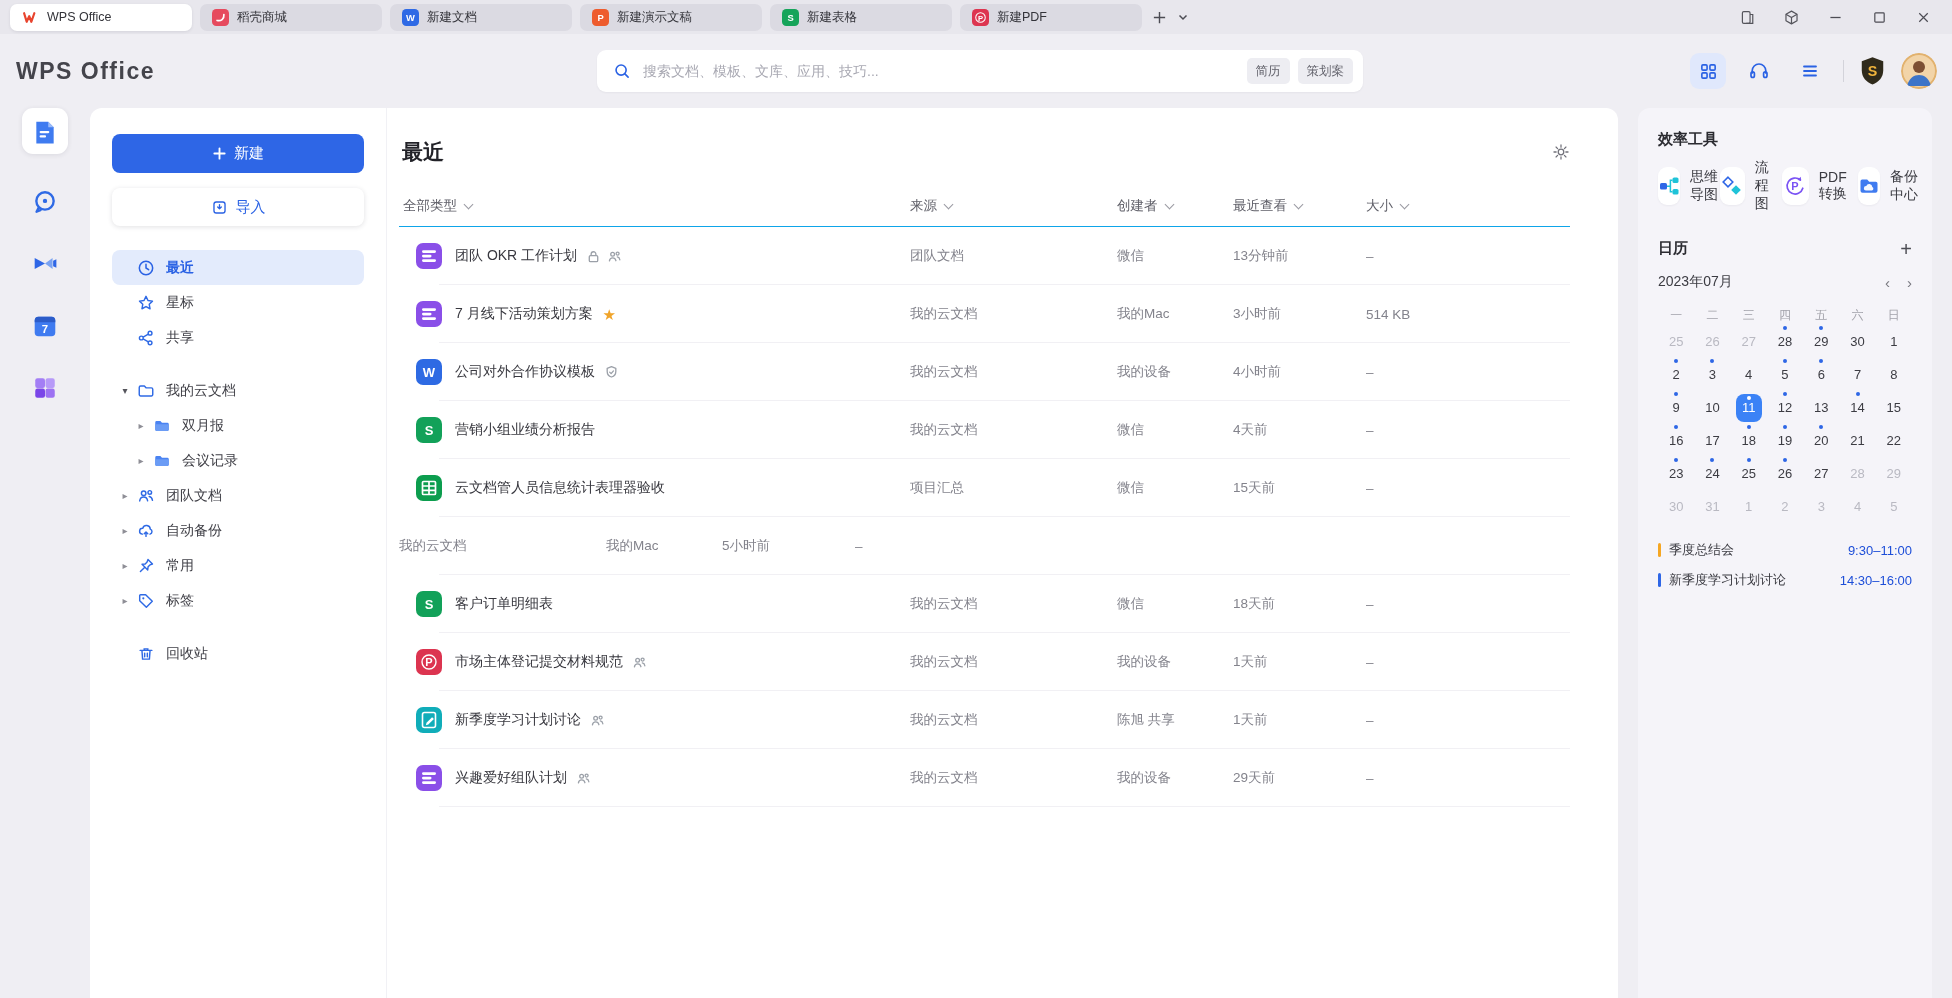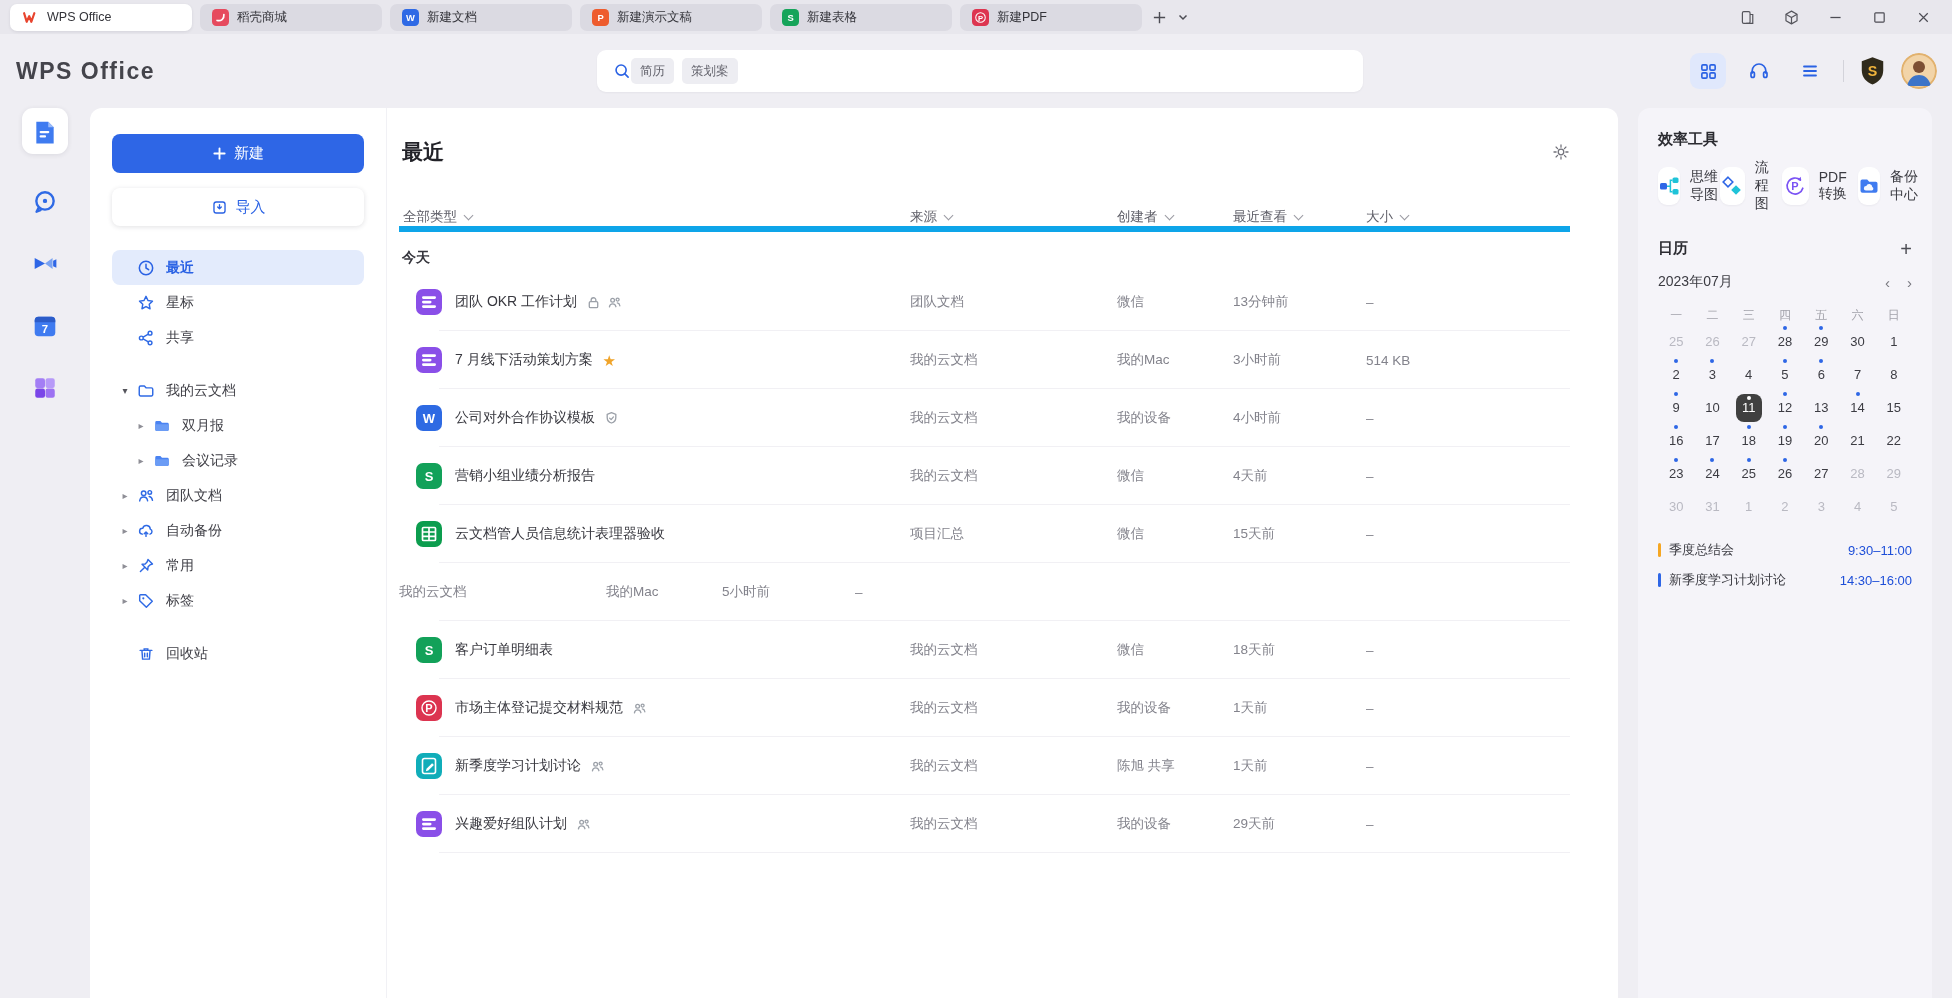--- a/index.html
+++ b/index.html
@@ -55,21 +55,21 @@
   .nav-item.child .tri{left:23px}
   .nav-item.down .tri-down{display:block;color:#55555c}
   .nav-item.right .tri-right{display:block}
   .nicon{width:18px;height:18px;margin-right:11px;flex:0 0 auto}
   .nicon svg{width:18px;height:18px}
   
   .main{flex:1;border-left:1px solid #f1f1f5;padding:0 48px 0 12px;box-sizing:border-box;min-width:0}
   .main-head{display:flex;align-items:center;justify-content:space-between;padding:30px 0 20px 3px}
   .main-head h1{margin:0;font-size:21px;font-weight:700;color:#222228}
   .gear{width:18px;height:18px;color:#71717a}
-  .filters{display:flex;align-items:flex-end;height:40px;border-bottom:6px solid #0ea5e9}
+  .filters{display:flex;align-items:center;height:40px;border-bottom:1px solid #0ea5e9}
   .f-label{font-size:13.5px;color:#5f5f68;display:flex;align-items:center}
   .chev{width:6px;height:6px;border-right:1.4px solid #9a9aa2;border-bottom:1.4px solid #9a9aa2;transform:rotate(45deg);display:inline-block;margin-left:8px;margin-bottom:3px}
   .slot-name{flex:1;padding-left:4px}
   .slot-source{width:207px}
   .slot-creator{width:116px}
   .slot-viewed{width:133px}
   .slot-size{width:204px}
   .group-label{font-size:14px;font-weight:700;color:#35353c;padding:17px 0 6px 3px}
   .list-row{display:flex;align-items:center;height:58px;position:relative;cursor:default}
   .list-row::after{content:"";position:absolute;left:40px;right:0;bottom:0;height:1px;background:#f1f0f4}
@@ -96,21 +96,21 @@
   .cal-month-label{font-size:14px;color:#3b3b42}
   .cal-nav{display:flex;gap:17px;color:#77777f;font-size:15px}
   .cal-weekdays,.cal-grid{display:grid;grid-template-columns:repeat(7,1fr)}
   .cal-weekdays{margin-top:14px}
   .wd{font-size:12px;color:#a2a2aa;text-align:center;height:20px;line-height:20px}
   .day{position:relative;height:33px;display:flex;align-items:center;justify-content:center;font-size:13px;color:#3c3c43;cursor:default}
   .day .num{display:flex;align-items:center;justify-content:center;width:26px;height:28px;border-radius:8px}
   .day.muted{color:#b9b9c2}
   .day .dot{display:none;position:absolute;top:1px;left:50%;transform:translateX(-50%);width:4px;height:4px;border-radius:50%;background:#2e66e6}
   .day.has-dot .dot{display:block}
-  .day.selected .num{background:#404040;color:#fff}
+  .day.selected .num{background:#3b82f6;color:#fff}
   .day.selected .dot{display:block;background:#fff;top:5px;z-index:2}
   .events{margin-top:12px}
   .event{display:flex;align-items:center;height:30px;gap:8px}
   .event .bar{width:3px;height:14px;border-radius:2px;flex:0 0 auto}
   .event .etitle{flex:1;font-size:13px;color:#3b3b42;white-space:nowrap;overflow:hidden}
   .event .etime{font-size:13px;color:#1d4ed8}
 </style>
 </head>
 <body>
 
@@ -215,20 +215,21 @@
 
 <div class="header">
   <div class="wordmark">WPS Office</div>
   <div class="searchbar">
     <span>
         <svg width="18" height="18" viewBox="0 0 20 20" fill="none" stroke="#2a62e4" stroke-width="1.8" stroke-linecap="round">
           <circle cx="9" cy="9" r="5.6"></circle>
           <path d="M13.2 13.2l3.6 3.6"></path>
         </svg>
       </span>
+    <input placeholder="搜索文档、模板、文库、应用、技巧..." style="">
     <div class="s-tags">
 
     <span class="s-tag">简历</span>
         <span class="s-tag">策划案</span>
       </div>
   </div>
   <div class="h-actions">
     <span class="h-tile">
         <svg width="19" height="19" viewBox="0 0 20 20" fill="none" stroke="#2a62e4" stroke-width="1.7">
           <rect x="3" y="3" width="5.5" height="5.5" rx="1.2"></rect>
@@ -484,21 +485,20 @@
         </div>
       <div class="f-label slot-viewed">
           <span>最近查看</span>
           <i class="chev"></i>
         </div>
       <div class="f-label slot-size">
           <span>大小</span>
           <i class="chev"></i>
         </div>
     </div>
-    <div class="group-label">今天</div>
     <div class="rows">
 
     <div class="list-row">
         <div class="c-name">
           <span class="f-ic">
               <svg viewBox="0 0 26 26">
                 <rect width="26" height="26" rx="7" fill="#8a4fe8"></rect>
                 <rect x="6" y="7.2" width="14" height="2.7" rx="1.35" fill="#fff"></rect>
                 <rect x="6" y="11.7" width="9.5" height="2.7" rx="1.35" fill="#fff"></rect>
                 <rect x="6" y="16.2" width="14" height="2.7" rx="1.35" fill="#fff"></rect>

